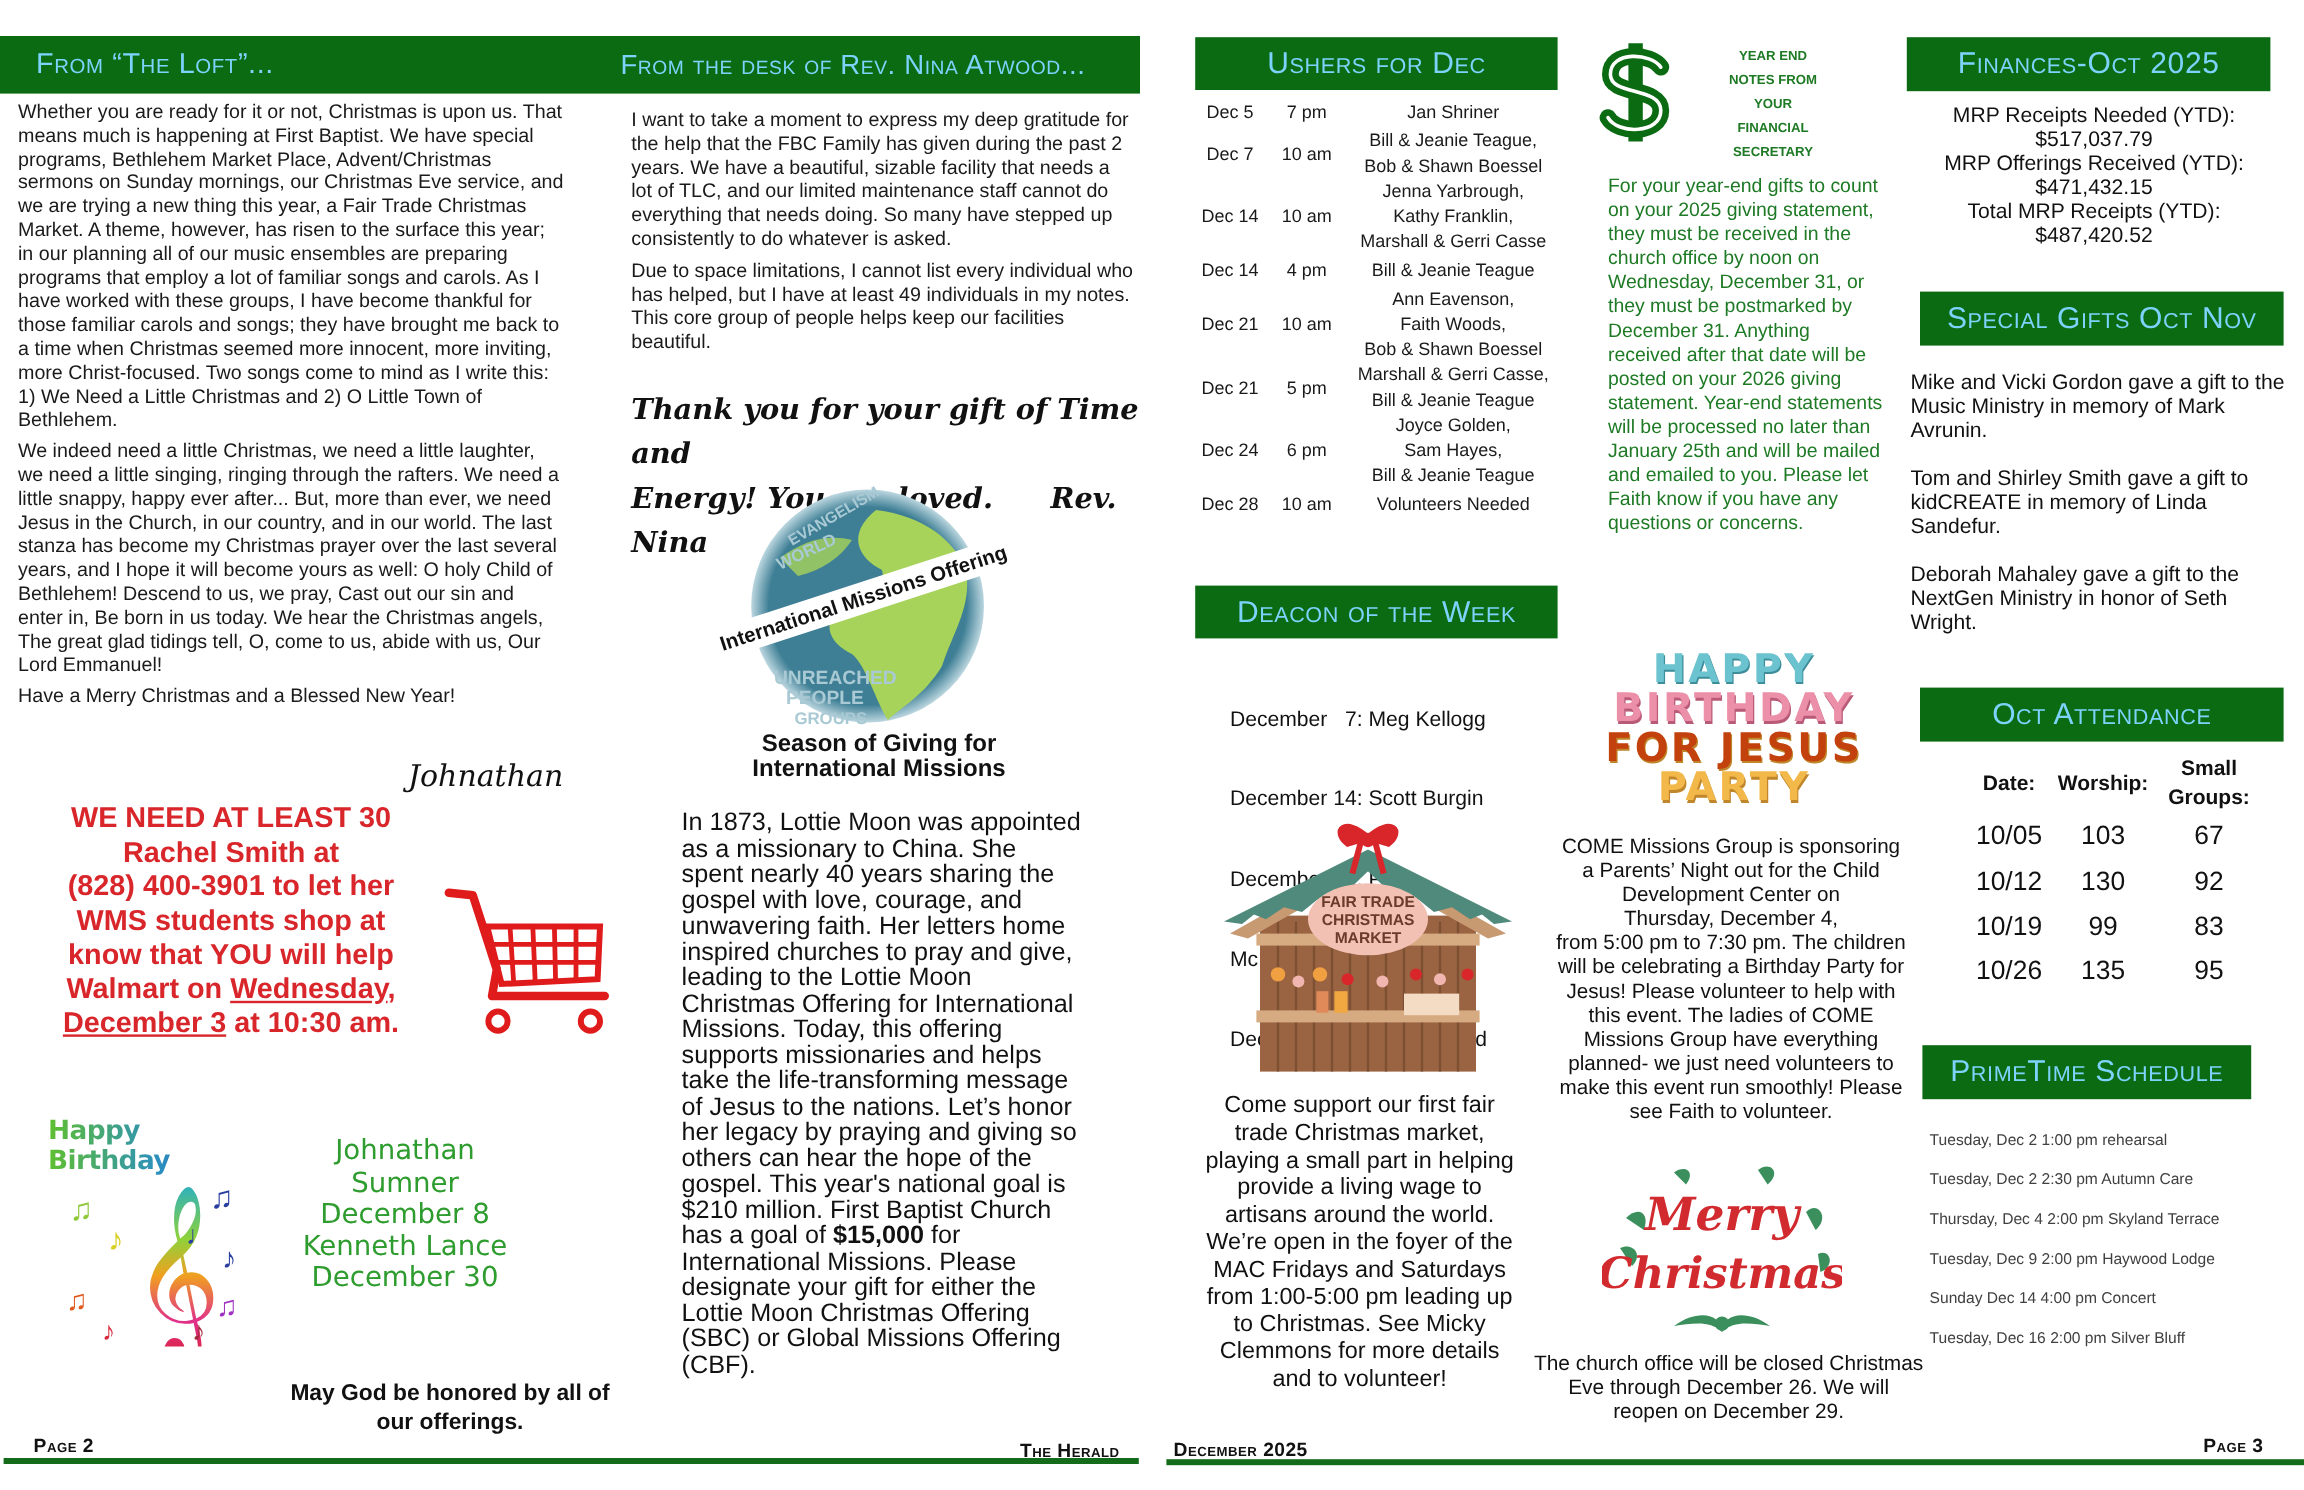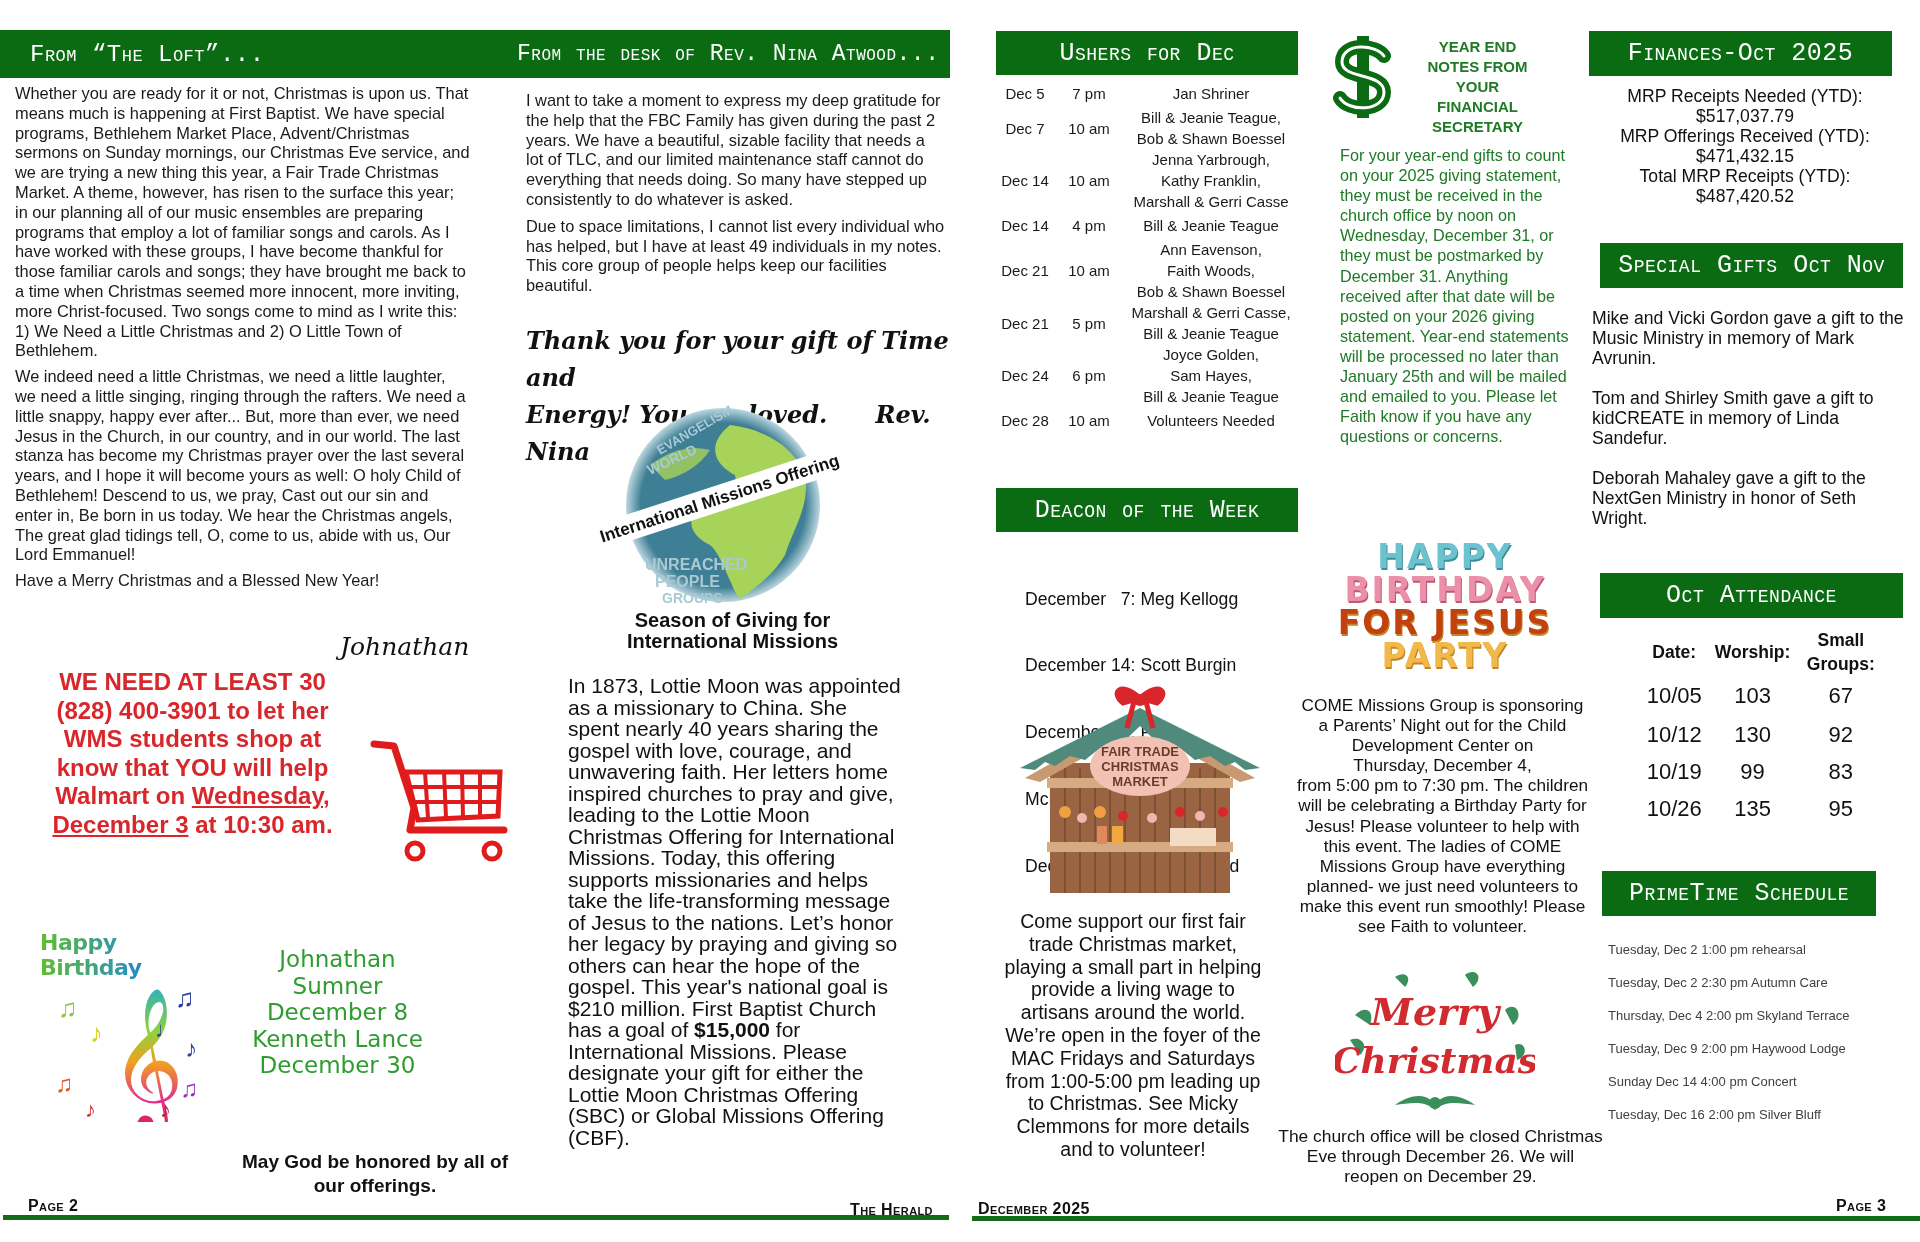--- a/index.html
+++ b/index.html
@@ -1,19 +1,19 @@
 <!DOCTYPE html>
 <html><head>
 <meta charset="utf-8">
 <style>
   * { box-sizing: border-box; margin: 0; padding: 0; }
   html, body { width: 1920px; height: 1242px; background: #fff; overflow: hidden; }
   body { position: relative; font-family: "Liberation Sans", sans-serif; color: #111; }
   .abs { position: absolute; }
-  .bar { position: absolute; background: #0b6b12; color: #ffffff; font-family: Liberation Mono, monospace; font-variant: small-caps; letter-spacing: 0.5px; display: flex; align-items: center; font-size: 25px; }
+  .bar { position: absolute; background: #0b6b12; color: #7dd3fc; font-family: Liberation Sans, sans-serif; font-variant: small-caps; letter-spacing: 0.5px; display: flex; align-items: center; font-size: 25px; }
   .bar.center { justify-content: center; }
   .body-text { font-size: 16.4px; line-height: 19.8px; color: #1a1a1a; }
   .rule { position: absolute; height: 5px; background: #146b1a; }
   .footer-label { position: absolute; font-variant: small-caps; font-size: 16px; font-weight: bold; color: #111; letter-spacing: 0.4px; }
   .script { font-family: "DejaVu Serif", serif; font-style: italic; }
   .red-note { font-weight: bold; color: #d8262b; font-size: 24px; line-height: 28.5px; text-align: center; }
   .red-note u { text-decoration: underline; }
   .bday-names { font-family: "DejaVu Sans", sans-serif; color: #2e9c2e; font-size: 23px; line-height: 26.5px; text-align: center; }
   .missions-text { font-size: 21px; line-height: 21.5px; color: #111; }
   table { border-collapse: collapse; }
@@ -33,20 +33,21 @@
   </div>
   <div class="abs body-text" style="left:15px;top:84px;width:455px;">
     <p style="margin-bottom:6px;">Whether you are ready for it or not, Christmas is upon us. That means much is happening at First Baptist. We have special programs, Bethlehem Market Place, Advent/Christmas sermons on Sunday mornings, our Christmas Eve service, and we are trying a new thing this year, a Fair Trade Christmas Market. A theme, however, has risen to the surface this year; in our planning all of our music ensembles are preparing programs that employ a lot of familiar songs and carols. As I have worked with these groups, I have become thankful for those familiar carols and songs; they have brought me back to a time when Christmas seemed more innocent, more inviting, more Christ-focused. Two songs come to mind as I write this: 1) We Need a Little Christmas and 2) O Little Town of Bethlehem.</p>
     <p style="margin-bottom:6px;">We indeed need a little Christmas, we need a little laughter, we need a little singing, ringing through the rafters. We need a little snappy, happy ever after... But, more than ever, we need Jesus in the Church, in our country, and in our world. The last stanza has become my Christmas prayer over the last several years, and I hope it will become yours as well: O holy Child of Bethlehem! Descend to us, we pray, Cast out our sin and enter in, Be born in us today. We hear the Christmas angels, The great glad tidings tell, O, come to us, abide with us, Our Lord Emmanuel!</p>
     <p>Have a Merry Christmas and a Blessed New Year!</p>
   </div>
   <div class="abs script" style="left:340px;top:632px;font-size:25px;">Johnathan</div>
 
   <div class="abs red-note" style="left:20px;top:668px;width:345px;">
     <div>WE NEED AT LEAST 30</div>
+    <div>Rachel Smith at</div>
     <div>(828) 400-3901 to let her</div>
     <div>WMS students shop at</div>
     <div>know that YOU will help</div>
     <div><span>Walmart on </span><u>Wednesday</u><span>,</span></div>
     <div><u>December 3</u><span> at 10:30 am.</span></div>
   </div>
   <div class="abs" style="left:370px;top:738px;width:140px;height:135px;">
     <svg width="140" height="135" viewBox="0 0 140 135">
       <path d="M4 6 L24 8 L44 70 L40 92 L134 92" fill="none" stroke="#e01b1b" stroke-width="7" stroke-linecap="round" stroke-linejoin="round"></path>
       <path d="M36 34 L130 34 L128 78 L48 82 Z" fill="none" stroke="#e01b1b" stroke-width="5"></path>
@@ -265,21 +266,21 @@
   </div>
   <div class="abs" style="left:998px;top:910px;width:270px;font-size:19.5px;line-height:22.8px;text-align:center;">Come support our first fair trade Christmas market, playing a small part in helping provide a living wage to artisans around the world.  We’re open in the foyer of the MAC Fridays and Saturdays from 1:00-5:00 pm leading up to Christmas.  See Micky Clemmons for more details and to volunteer!</div>
 
   <div class="abs" style="left:1332px;top:32px;width:62px;height:90px;">
     <svg width="62" height="90" viewBox="0 0 62 90">
       <path d="M31 4 L31 86" stroke="#0b6b12" stroke-width="12"></path>
       <path d="M52 24 C44 12 10 10 10 30 C10 48 52 40 52 60 C52 80 16 80 8 66" fill="none" stroke="#0b6b12" stroke-width="14" stroke-linecap="round"></path>
       <path d="M52 24 C44 12 10 10 10 30 C10 48 52 40 52 60 C52 80 16 80 8 66" fill="none" stroke="#fff" stroke-width="3" stroke-linecap="round"></path>
     </svg>
   </div>
-  <div class="abs" style="left:1415px;top:37px;width:125px;text-align:center;font-weight:bold;font-size:15px;line-height:20px;color:#1e7a25;">
+  <div class="abs" style="left:1415px;top:37px;width:125px;text-align:center;font-weight:bold;font-size:11px;line-height:20px;color:#1e7a25;">
     <div>YEAR END</div>
     <div>NOTES FROM</div>
     <div>YOUR</div>
     <div>FINANCIAL</div>
     <div>SECRETARY</div>
   </div>
   <div class="abs fin-text" style="left:1340px;top:145px;width:232px;">For your year-end gifts to count on your 2025 giving statement, they must be received in the church office by noon on Wednesday, December 31, or they must be postmarked by December 31. Anything received after that date will be posted on your 2026 giving statement. Year-end statements will be processed no later than January 25th and will be mailed and emailed to you. Please let Faith know if you have any questions or concerns.</div>
 
   <div class="abs" style="left:1330px;top:540px;width:230px;height:150px;text-align:center;font-family:'DejaVu Sans',sans-serif;font-weight:bold;line-height:33px;font-size:33px;letter-spacing:2px;">
     <div style="color:#6cc3d0;text-shadow:1px 2px 0 #3d8d9a;">HAPPY</div>

